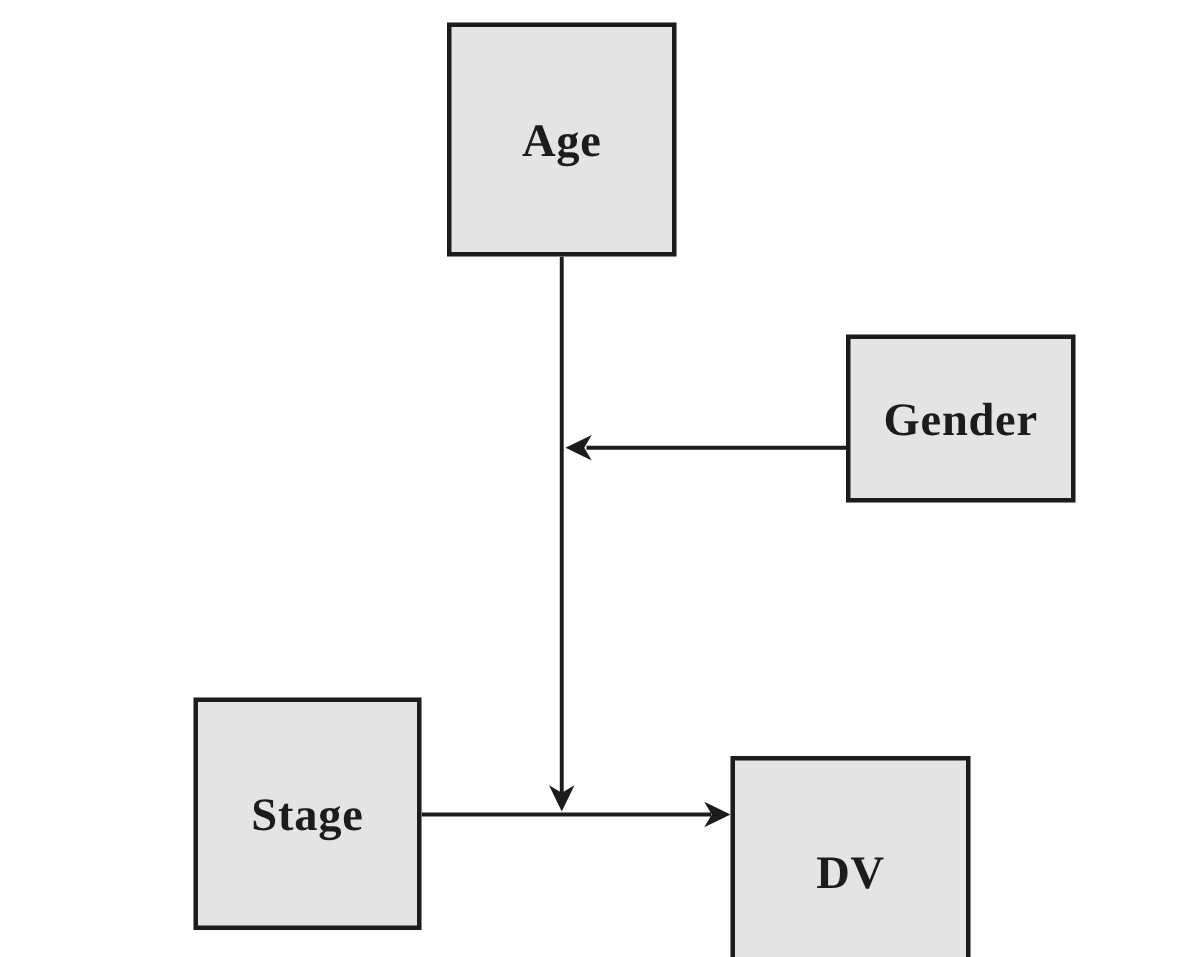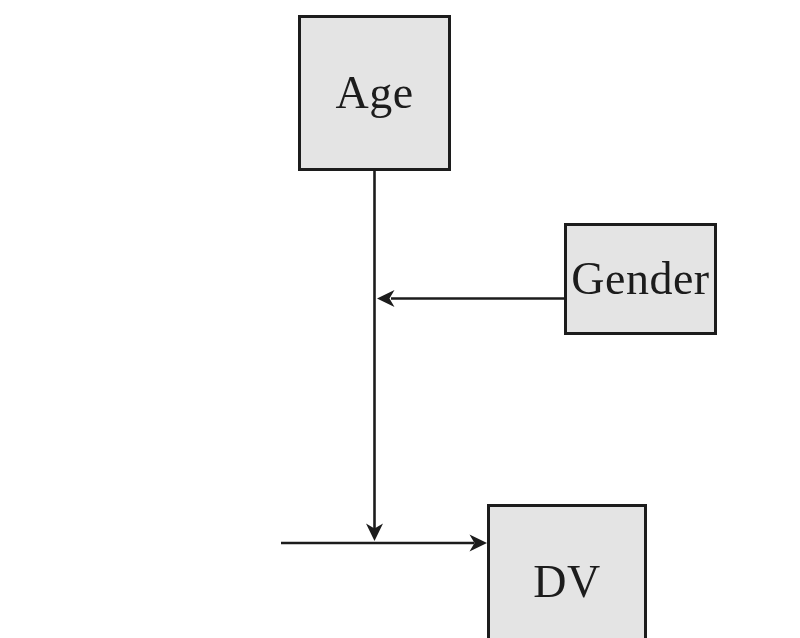--- a/index.html
+++ b/index.html
@@ -20,22 +20,22 @@
   .node {
     position: absolute;
     box-sizing: border-box;
     background: var(--fill, #e4e4e4);
     border: 3px solid var(--line, #1c1c1c);
     display: flex;
     align-items: center;
     justify-content: center;
   }
   .node .label {
-    font-weight: normal;
-    font-size: 46px;
+    font-weight: bold;
+    font-size: 31px;
     line-height: 1;
     color: var(--text, #1c1c1c);
     letter-spacing: 0.5px;
   }
   .node-age    { left: 298px; top: 15px;  width: 153px; height: 156px; }
   .node-gender { left: 564px; top: 223px; width: 153px; height: 112px; }
   .node-stage  { left: 129px; top: 465px; width: 152px; height: 155px; }
   .node-dv     { left: 487px; top: 491px; width: 160px; height: 155px; margin-top: 13px; }
 </style>
 </head>
@@ -57,18 +57,21 @@
   </svg>
 
   <div class="node node-age">
     <span class="label">Age</span>
   </div>
 
   <div class="node node-gender">
     <span class="label">Gender</span>
   </div>
 
+  <div class="node node-stage">
+    <span class="label">Stage</span>
+  </div>
 
   <div class="node node-dv">
     <span class="label">DV</span>
   </div>
 
 </div>
 
 </body></html>

